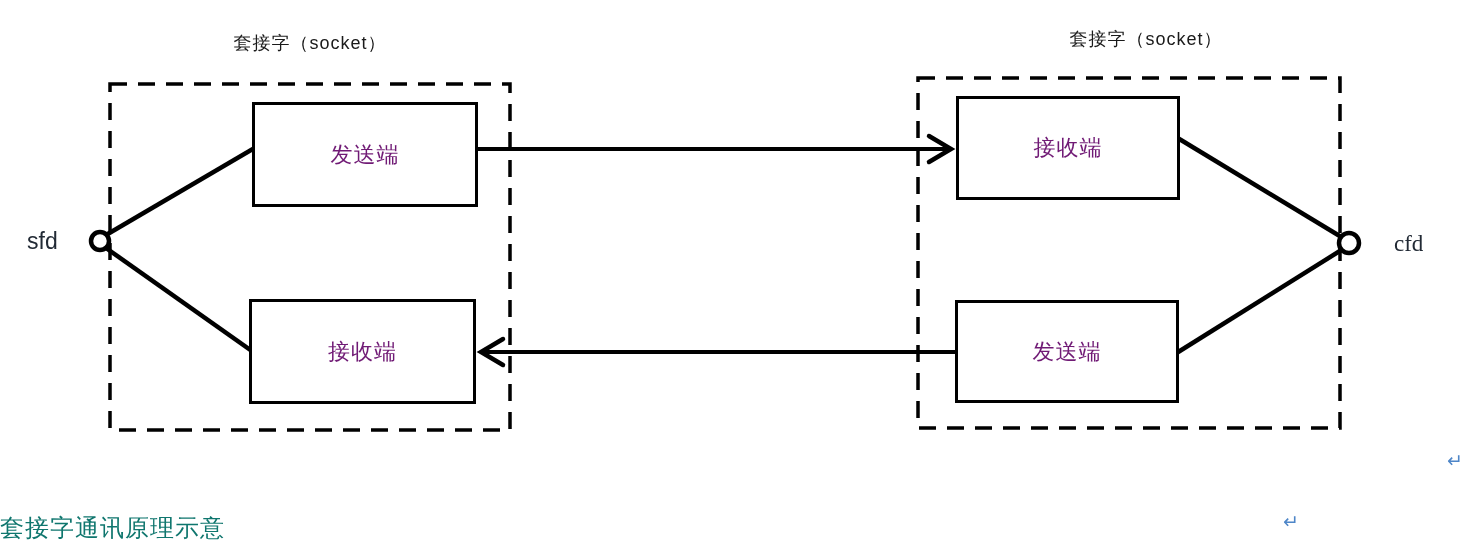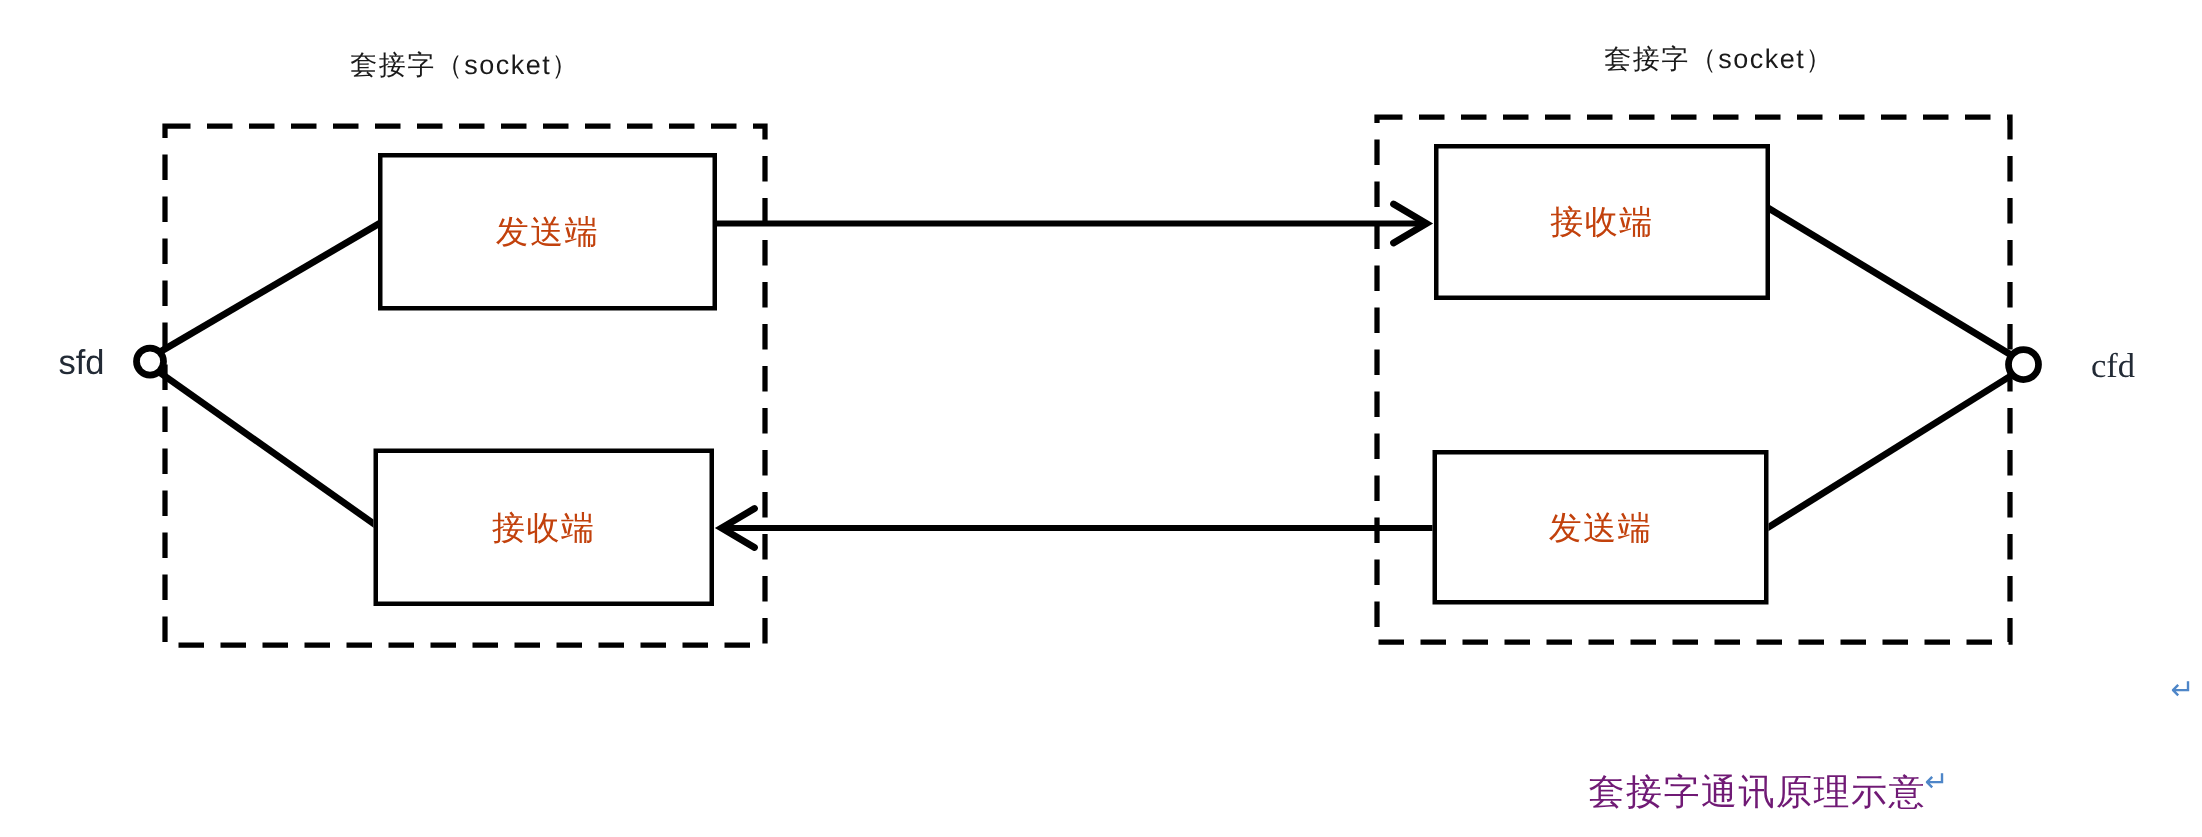--- a/index.html
+++ b/index.html
@@ -24,21 +24,21 @@
   }
   .node {
     position: absolute;
     box-sizing: border-box;
     border: 3px solid #000000;
     background: #ffffff;
     display: flex;
     align-items: center;
     justify-content: center;
     font-size: 22px;
-    color: #c2410c;
+    color: #701a75;
     letter-spacing: 1px;
   }
   .socket-title {
     position: absolute;
     text-align: center;
     font-size: 18px;
     color: #1a1a1a;
     letter-spacing: 1px;
     white-space: nowrap;
   }
@@ -46,24 +46,24 @@
     position: absolute;
     font-size: 23px;
     color: #222a35;
     white-space: nowrap;
   }
   .caption {
     position: absolute;
     left: 0;
     top: 512px;
     width: 1284px;
-    text-align: right;
+    text-align: left;
     font-family: "Liberation Serif", serif;
     font-size: 24px;
-    color: #701a75;
+    color: #0f766e;
     letter-spacing: 1px;
   }
   .return-mark {
     position: absolute;
     font-size: 19px;
     line-height: 19px;
     color: #4e86c8;
     font-family: "DejaVu Sans", sans-serif;
   }
 </style>
@@ -103,21 +103,21 @@
     <span>接收端</span>
   </div>
 
   <div class="node" style="left:956px; top:96px; width:224px; height:104px;">
     <span>接收端</span>
   </div>
   <div class="node" style="left:955px; top:300px; width:224px; height:103px;">
     <span>发送端</span>
   </div>
 
-  <div class="endpoint-label" style="left:27px; top:228px;margin-left:12px;">sfd</div>
+  <div class="endpoint-label" style="left:27px; top:228px;">sfd</div>
   <div class="endpoint-label" style="left:1394px; top:231px;font-family:Liberation Serif, serif;">cfd</div>
 
   <div class="caption">套接字通讯原理示意</div>
 
   <span class="return-mark" style="left:1447px; top:451px;">↵</span>
   <span class="return-mark" style="left:1283px; top:512px;">↵</span>
 
 </div>
 
 </body></html>

